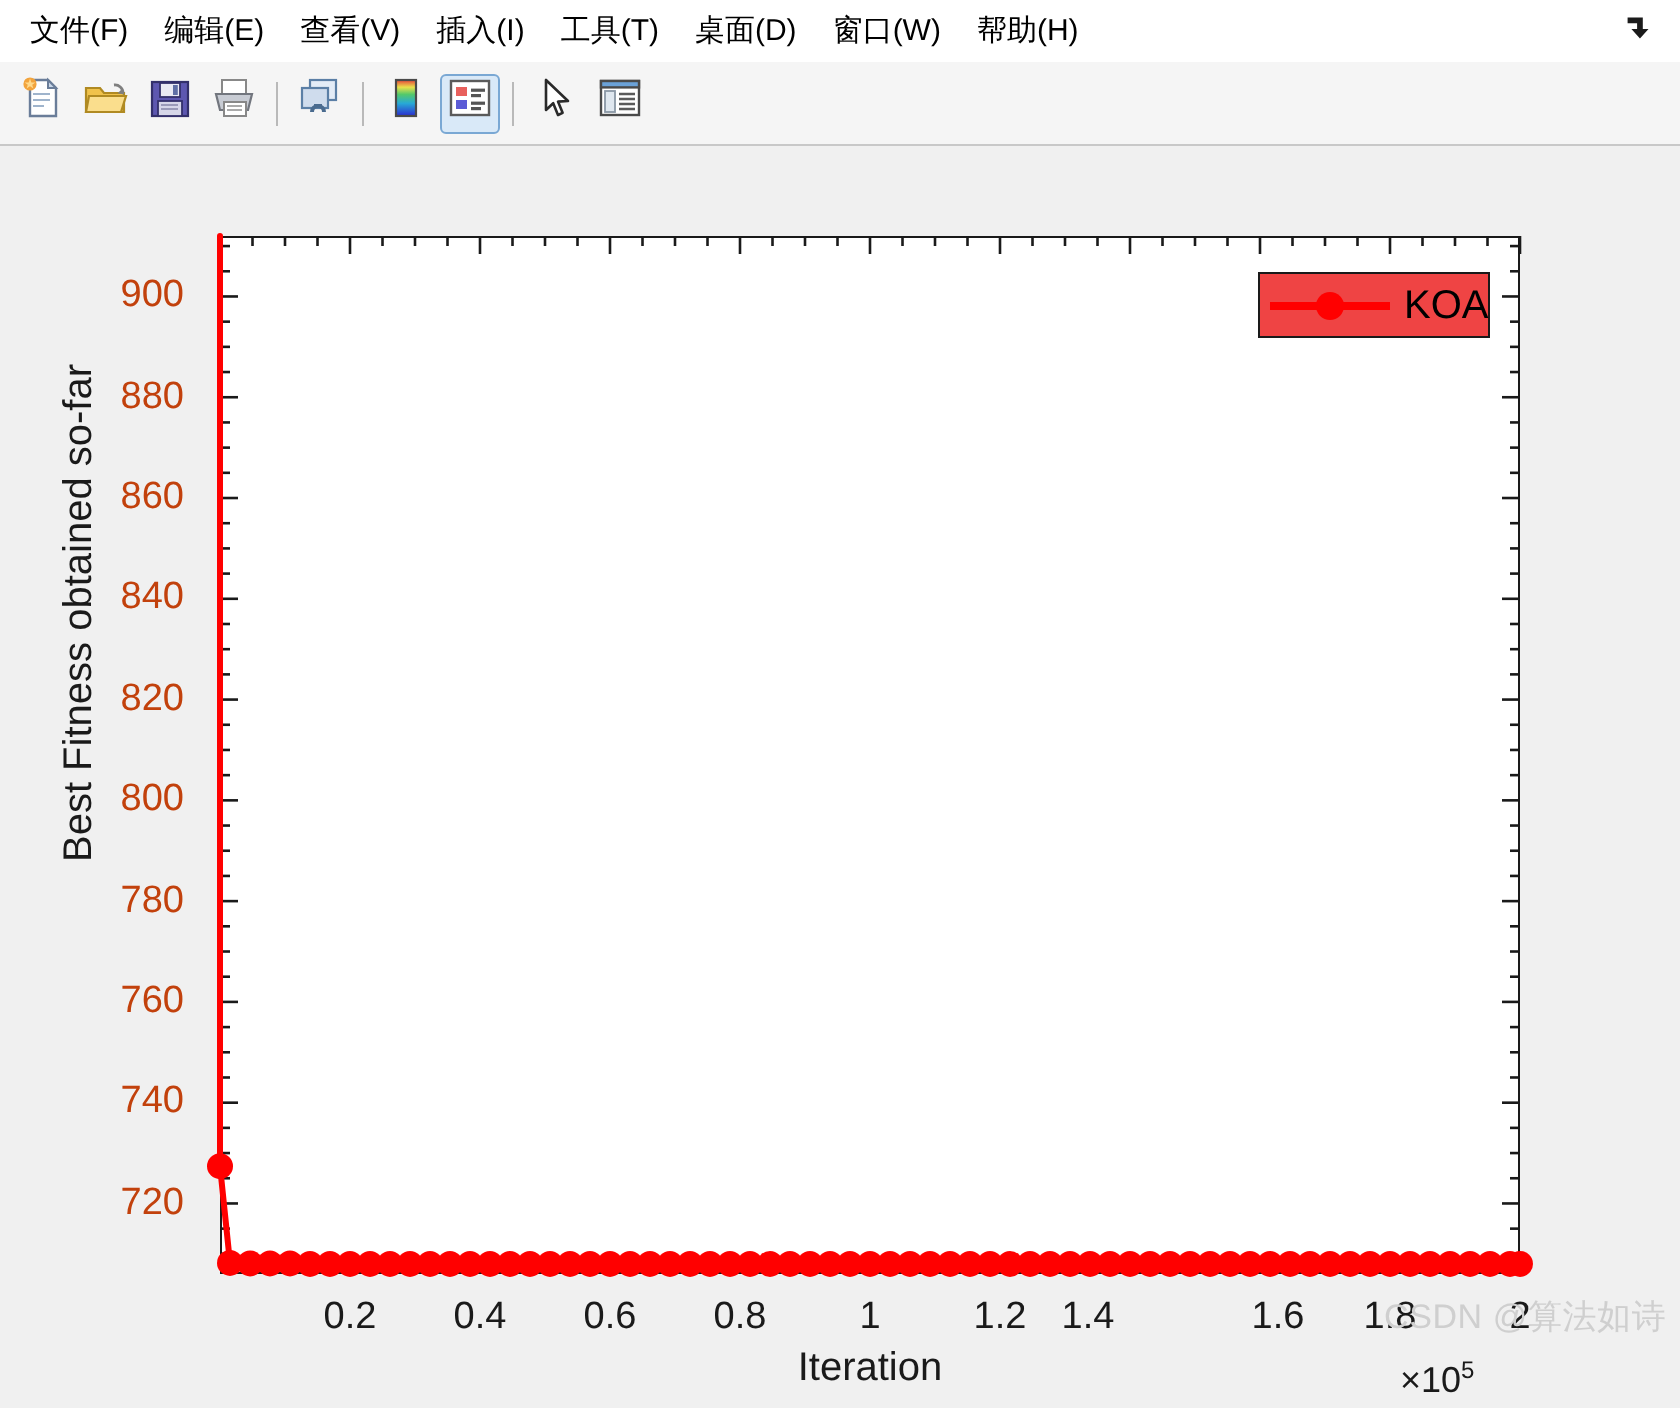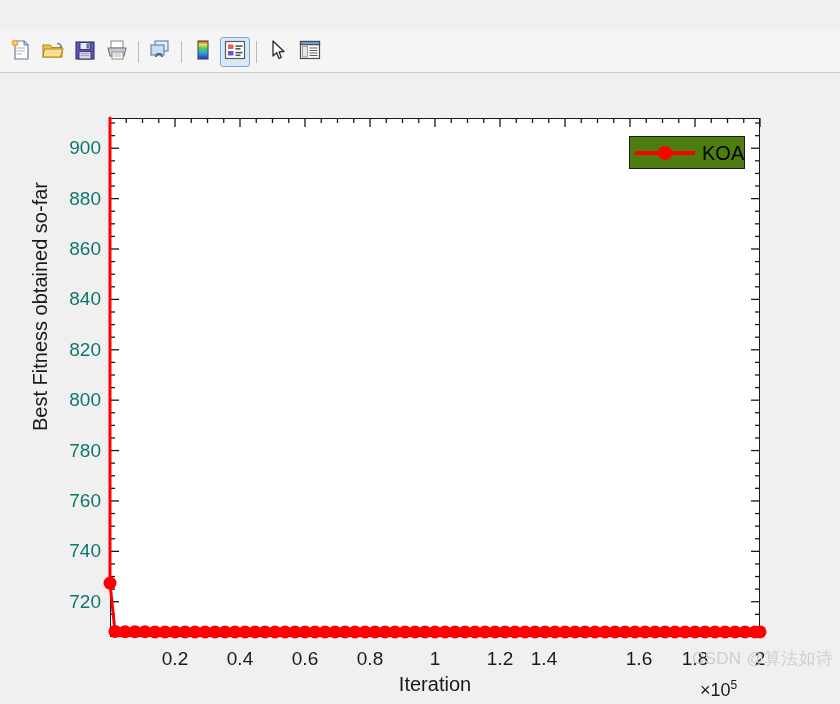--- a/index.html
+++ b/index.html
@@ -102,24 +102,24 @@
   #svg-axes {
     position: absolute;
     left: 0; top: 0;
     width: 840px; height: 631px;
     overflow: visible;
   }
 
   
   .ytick {
     position: absolute;
-    right: 1px;
+    right: 10px;
     text-align: right;
     font-size: 19px;
-    color: #0f766e;
+    color: #c2410c;
     line-height: 19px;
     white-space: nowrap;
   }
   #ytick-wrap {
     position: absolute;
     left: 0; top: 0;
     width: 102px; height: 631px;
   }
   .xtick {
     position: absolute;
@@ -172,21 +172,21 @@
     letter-spacing: 0.3px;
   }
 
   
   #legend {
     position: absolute;
     left: 629px;
     top: 63px;
     width: 116px;
     height: 33px;
-    background: #4d7c0f;
+    background: #ef4444;
     border: 1.4px solid #1a1a1a;
     box-sizing: border-box;
     display: flex;
     align-items: center;
     padding-left: 5px;
   }
   #legend-sample {
     position: relative;
     width: 60px;
     height: 16px;
@@ -210,20 +210,36 @@
     color: #000000;
     margin-left: 7px;
     line-height: 20px;
   }
 </style>
 </head>
 <body>
 
 <div id="app">
 
+  <div id="menubar">
+    <div class="menu-item">文件(F)</div>
+    <div class="menu-item">编辑(E)</div>
+    <div class="menu-item">查看(V)</div>
+    <div class="menu-item">插入(I)</div>
+    <div class="menu-item">工具(T)</div>
+    <div class="menu-item">桌面(D)</div>
+    <div class="menu-item">窗口(W)</div>
+    <div class="menu-item">帮助(H)</div>
+
+    <div id="dock-arrow">
+      <svg width="18" height="18" viewBox="0 0 18 18">
+        <path d="M4 4 L12 4 L12 10 L15 10 L10.5 15 L6 10 L9 10 L9 7 L4 7 Z" fill="#1b1b1b" transform="translate(0,-1) scale(0.95)"></path>
+      </svg>
+    </div>
+  </div>
 
   <div id="toolbar">
 
     <div class="tb-btn">
       <span>
         <svg width="24" height="24" viewBox="0 0 24 24">
           <path d="M6 3 H15 L19 7 V21 H6 Z" fill="#ffffff" stroke="#6a7d99" stroke-width="1.2"></path>
           <path d="M15 3 L15 7 L19 7 Z" fill="#c9d8ea" stroke="#6a7d99" stroke-width="1"></path>
           <path d="M7.5 10 H16 M7.5 13 H16 M7.5 16 H13" stroke="#9fb4cc" stroke-width="1"></path>
           <circle cx="6" cy="5" r="3.3" fill="#f2a33c"></circle>

